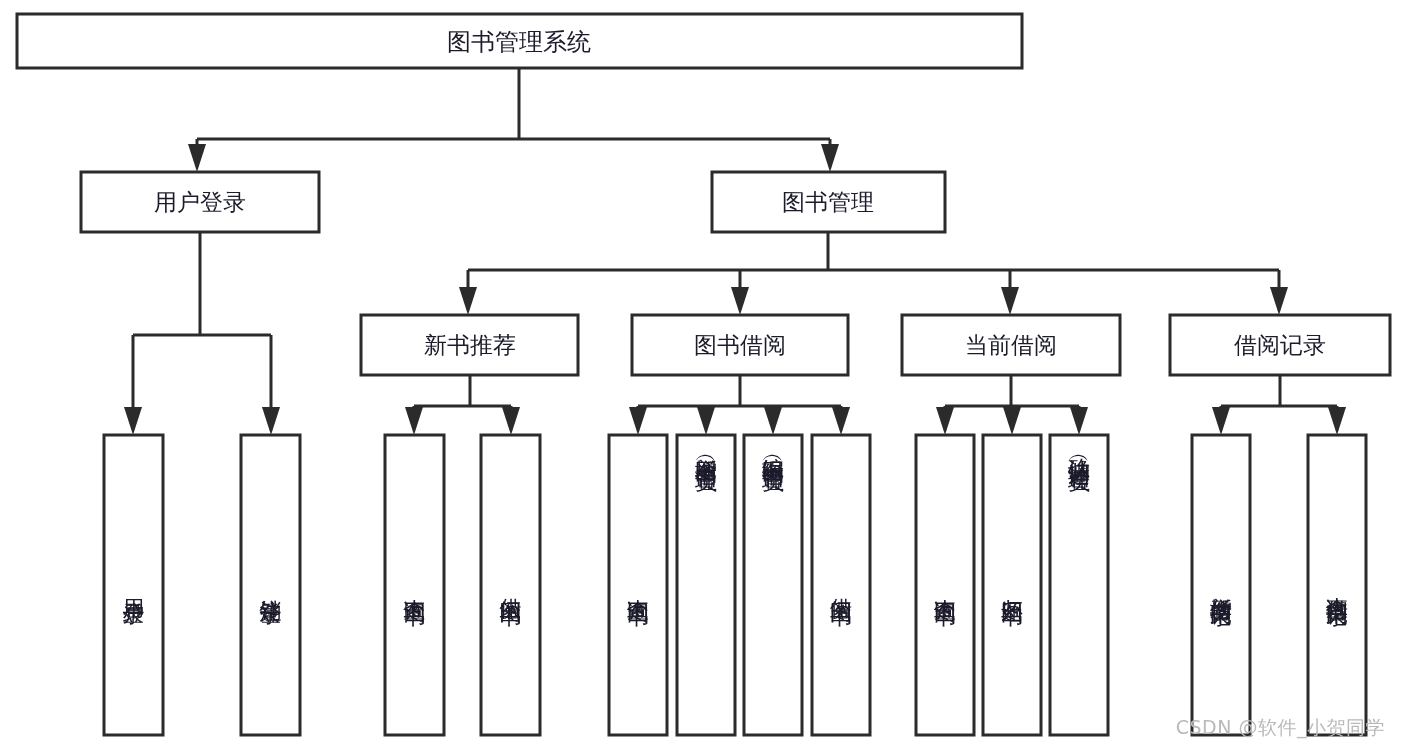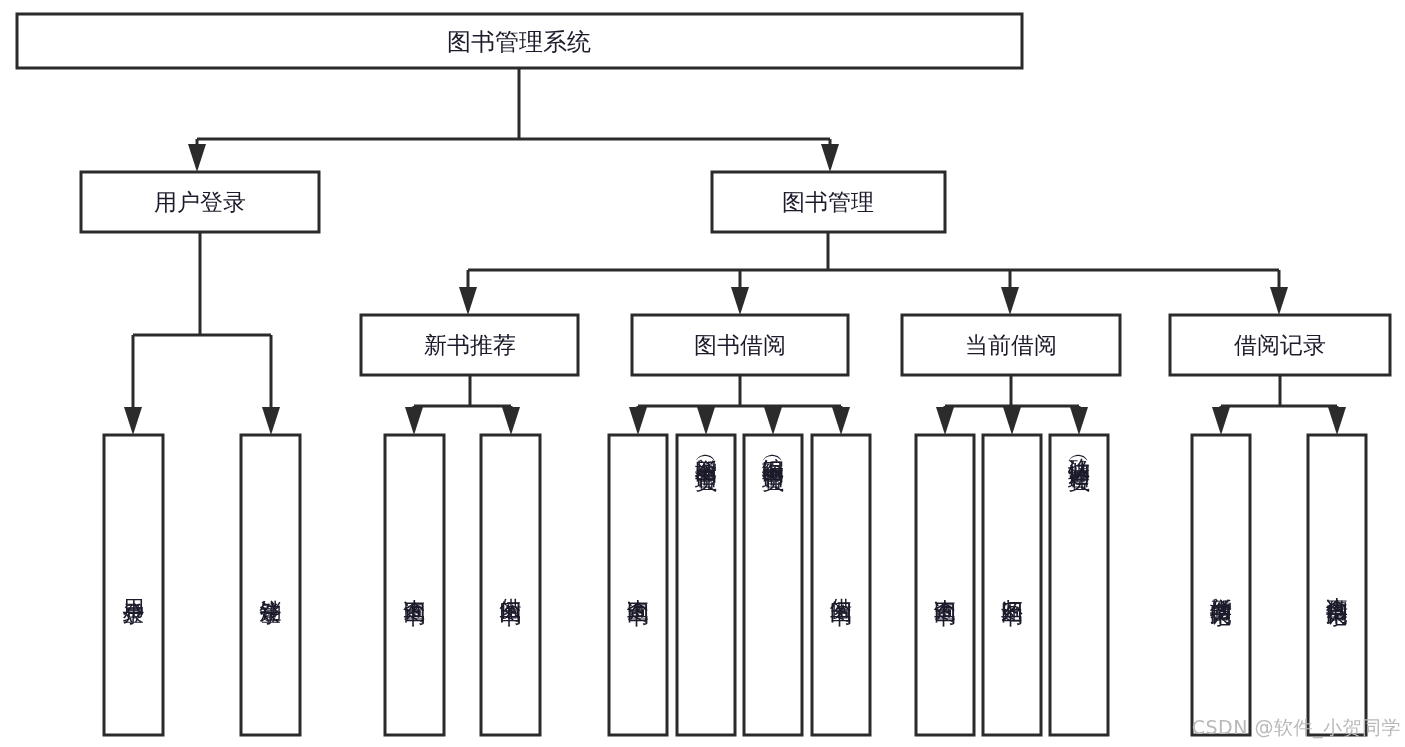--- a/index.html
+++ b/index.html
@@ -60,21 +60,21 @@
     font-family: "DejaVu Sans", "Liberation Sans", sans-serif;
     font-size: 22px;
     line-height: 1.18;
     letter-spacing: 2px;
     color: #1b1b2b;
     white-space: nowrap;
     text-align: center;
   }
   .watermark {
     position: absolute;
-    right: 4px;
+    right: 20px;
     bottom: 6px;
     font-family: "DejaVu Sans", "Liberation Sans", sans-serif;
     font-size: 19px;
     color: #b9b9b9;
     white-space: nowrap;
     letter-spacing: 0.5px;
   }
 </style>
 </head>
 <body>

